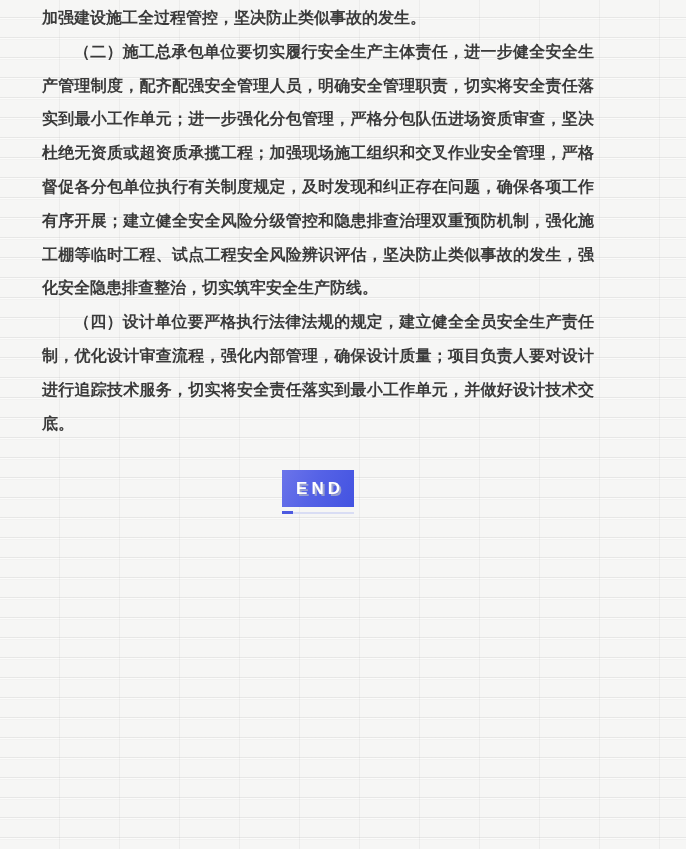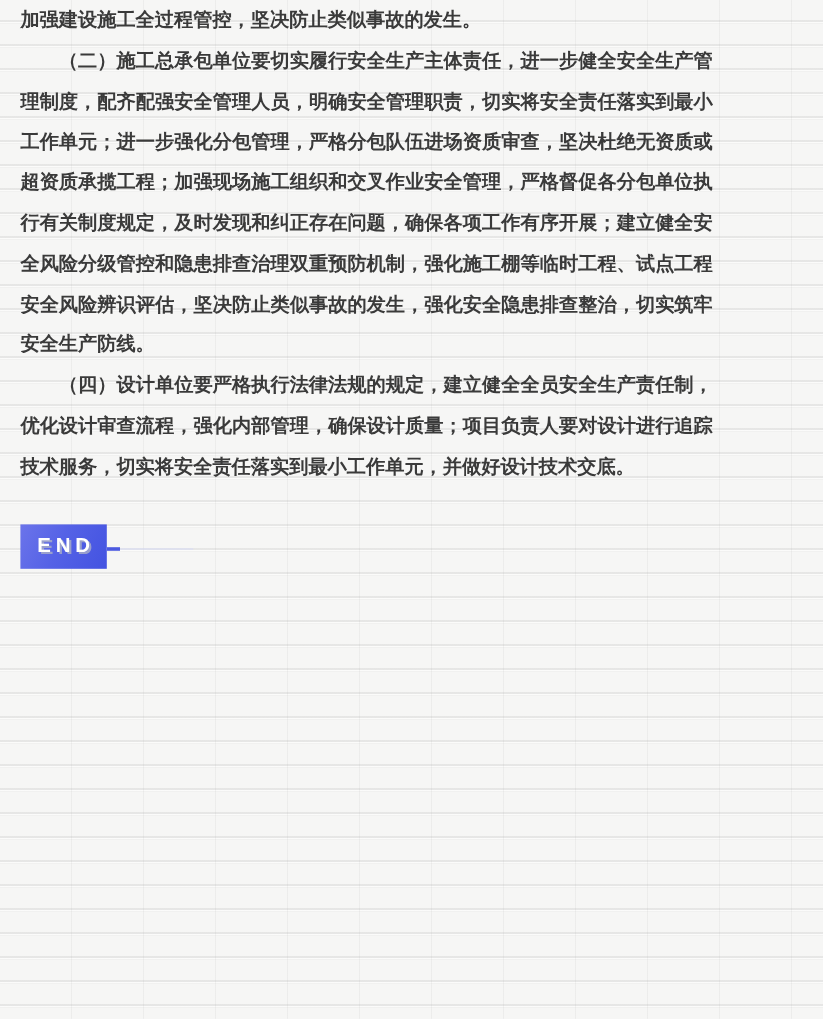--- a/index.html
+++ b/index.html
@@ -20,40 +20,40 @@
       repeating-linear-gradient(180deg,
         rgba(255,255,255,0.0) 0px, rgba(255,255,255,0.0) 17px,
         rgba(150,150,150,0.16) 17px, rgba(150,150,150,0.16) 18px,
         rgba(255,255,255,0.55) 18px, rgba(255,255,255,0.55) 19px,
         rgba(0,0,0,0.02) 19px, rgba(0,0,0,0.02) 20px);
     font-family: "Liberation Sans", sans-serif;
   }
   .article {
     box-sizing: border-box;
     width: 611px;
-    padding: 1px 17px 0 17px;
+    padding: 1px 17px 0 42px;
   }
   .para {
     margin: 0;
     font-size: 16px;
     line-height: 33.8px;
     font-weight: 600;
     color: #3a3a3a;
     text-align: justify;
     text-justify: inter-ideograph;
     letter-spacing: 0;
     word-break: break-all;
   }
   .para.indent {
     text-indent: 2em;
   }
   .end-section {
     margin-top: 30px;
     display: flex;
-    flex-direction: row;
+    flex-direction: column;
     align-items: center;
   }
   .end-badge {
     width: 72px;
     height: 37px;
     background: linear-gradient(115deg, #6b74ea 0%, #5562e6 45%, #4353e1 100%);
     display: flex;
     align-items: center;
     justify-content: center;
   }

